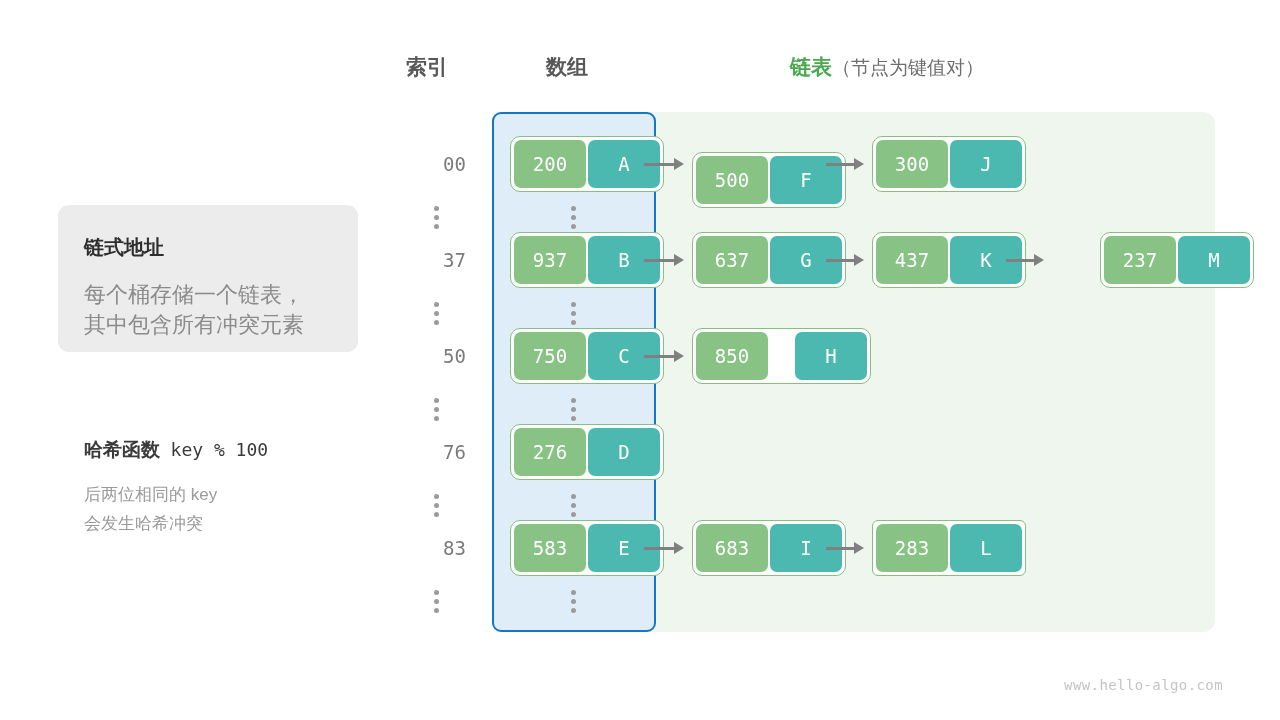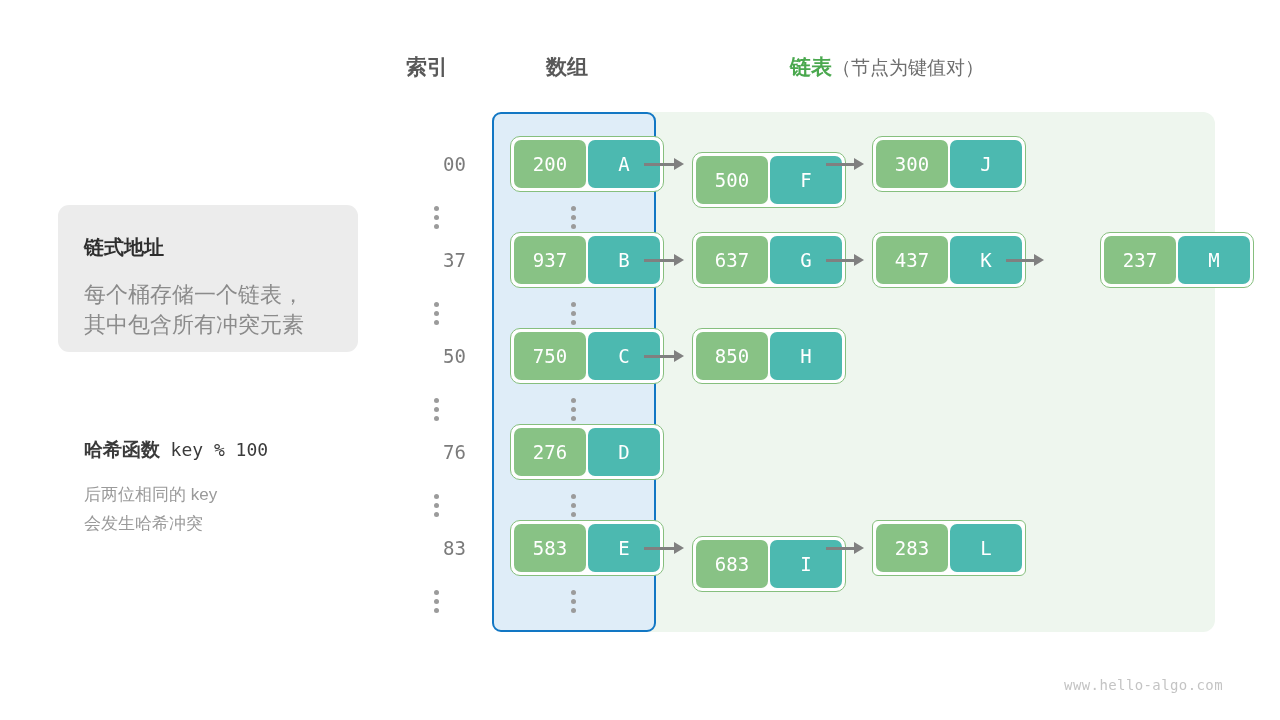--- a/index.html
+++ b/index.html
@@ -182,21 +182,21 @@
       <div class="dots" style="left: 566px; top: 302px;">
         <i></i>
         <i></i>
         <i></i>
       </div>
       <div class="idx" style="top: 328px;">50</div>
       <div class="node" style="left: 510px; top: 328px;">
         <div class="cell key">750</div>
         <div class="cell val">C</div>
       </div>
-      <div class="node" style="left: 692px; top: 328px;">
+      <div class="node" style="left: 692px; top: 328px; gap: 25px;">
         <div class="cell key">850</div>
         <div class="cell val">H</div>
       </div>
       <div class="arrow" style="left: 644px; top: 350px; width: 40px;">
         <div class="shaft" style="width: 30px;"></div>
         <div class="head" style="left: 30px;"></div>
       </div>
       <div class="dots" style="left: 429px; top: 398px;">
         <i></i>
         <i></i>
@@ -220,21 +220,21 @@
       <div class="dots" style="left: 566px; top: 494px;">
         <i></i>
         <i></i>
         <i></i>
       </div>
       <div class="idx" style="top: 520px;">83</div>
       <div class="node" style="left: 510px; top: 520px;">
         <div class="cell key">583</div>
         <div class="cell val">E</div>
       </div>
-      <div class="node" style="left: 692px; top: 536px;">
+      <div class="node" style="left: 692px; top: 520px;">
         <div class="cell key">683</div>
         <div class="cell val">I</div>
       </div>
       <div class="arrow" style="left: 644px; top: 542px; width: 40px;">
         <div class="shaft" style="width: 30px;"></div>
         <div class="head" style="left: 30px;"></div>
       </div>
       <div class="node" style="left: 872px; top: 520px; border-radius: 6px;">
         <div class="cell key">283</div>
         <div class="cell val">L</div>

